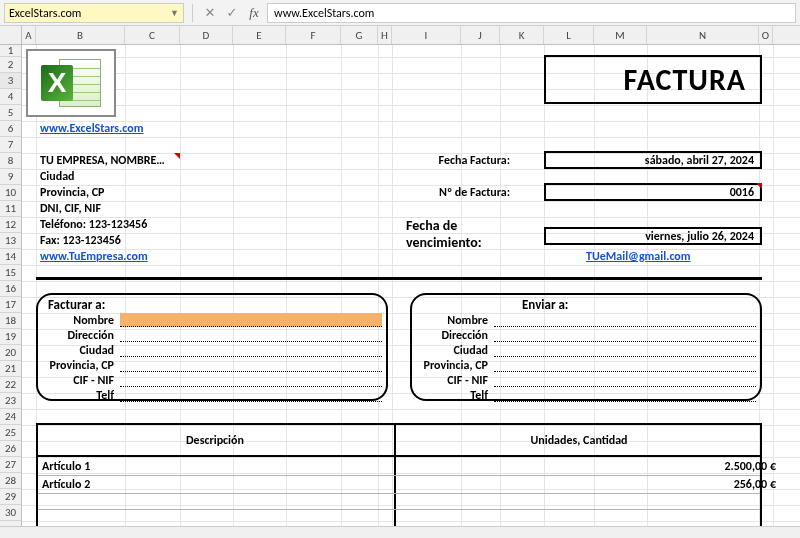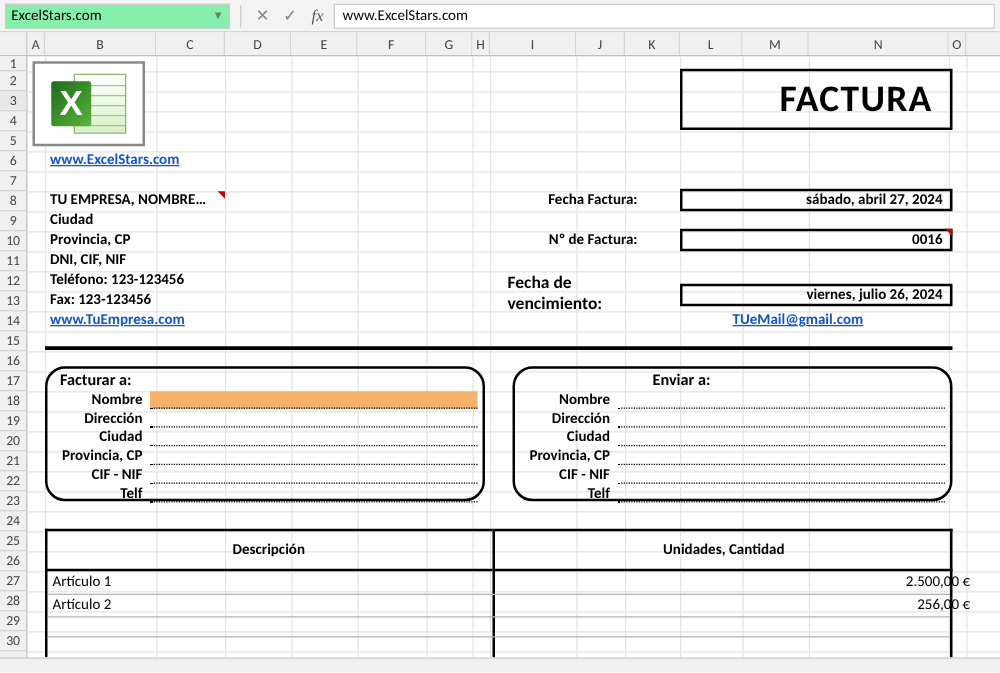--- a/index.html
+++ b/index.html
@@ -1,20 +1,20 @@
 <!DOCTYPE html>
 <html><head>
 <meta charset="utf-8">
 <style>
   * { box-sizing: border-box; margin: 0; padding: 0; }
   body { font-family: Calibri, Arial, sans-serif; font-size: 12px; background: #fff; overflow: hidden; width: 800px; height: 538px; }
   
   
   .formula-bar { display: flex; align-items: center; height: 26px; background: #f3f3f3; border-bottom: 1px solid #ccc; padding: 2px 4px; gap: 4px; }
-  .name-box { width: 180px; height: 20px; background: #86efac; border: 1px solid #ccc; padding: 0 4px; display: flex; align-items: center; font-size: 12px; }
+  .name-box { width: 180px; height: 20px; background: #fef9c3; border: 1px solid #ccc; padding: 0 4px; display: flex; align-items: center; font-size: 12px; }
   .name-box-arrow { color: #777; font-size: 9px; margin-left: auto; }
   .divider-v { width: 1px; height: 18px; background: #ccc; margin: 0 4px; }
   .fb-icon { width: 18px; height: 18px; display: flex; align-items: center; justify-content: center; color: #888; font-size: 13px; cursor: default; }
   .fb-icon.fx { font-style: italic; font-family: 'Times New Roman', serif; font-size: 13px; color: #555; }
   .formula-input { flex: 1; height: 20px; background: #fff; border: 1px solid #ccc; padding: 0 6px; display: flex; align-items: center; font-size: 12px; }
 
   
   .col-headers { display: flex; height: 19px; background: #f0f0f0; border-bottom: 1px solid #bfbfbf; }
   .select-all { width: 22px; border-right: 1px solid #bfbfbf; background: #f0f0f0; }
   .col-h { border-right: 1px solid #d4d4d4; text-align: center; font-size: 11px; color: #444; display: flex; align-items: center; justify-content: center; background: #f0f0f0; }
@@ -54,21 +54,21 @@
   .card { position: absolute; border: 2px solid #000; border-radius: 16px; }
   .card-title { position: absolute; font-weight: bold; font-size: 13px; }
   .card-row { position: absolute; display: flex; align-items: center; }
   .card-row .lbl { width: 80px; text-align: right; font-weight: bold; padding-right: 6px; }
   .card-row .val { flex: 1; border-bottom: 1px dotted #000; height: 14px; }
   .val.orange { background: #f6b26b; }
 
   
   .tbl-header { position: absolute; border-top: 2px solid #000; border-bottom: 2px solid #000; display: flex; align-items: center; justify-content: center; font-weight: bold; }
   .tbl-vline { position: absolute; width: 2px; background: #000; }
-  .tbl-cell { position: absolute; display: flex; align-items: center; font-weight: normal; text-align: right; }
+  .tbl-cell { position: absolute; display: flex; align-items: center; font-weight: bold; text-align: right; }
   .tbl-hline { position: absolute; height: 1px; background: #b3b3b3; }
   .tbl-outer-l { position:absolute; width:2px; background:#000;}
   .tbl-outer-r { position:absolute; width:2px; background:#000;}
   
   .comment-mark { position:absolute; width:0; height:0; border-top:6px solid #c00; border-left:6px solid transparent; }
   
   .scrollbar-h { position:absolute; bottom:0; left:0; right:0; height:12px; background:#f0f0f0; border-top:1px solid #ccc;}
 </style>
 </head>
 <body>

